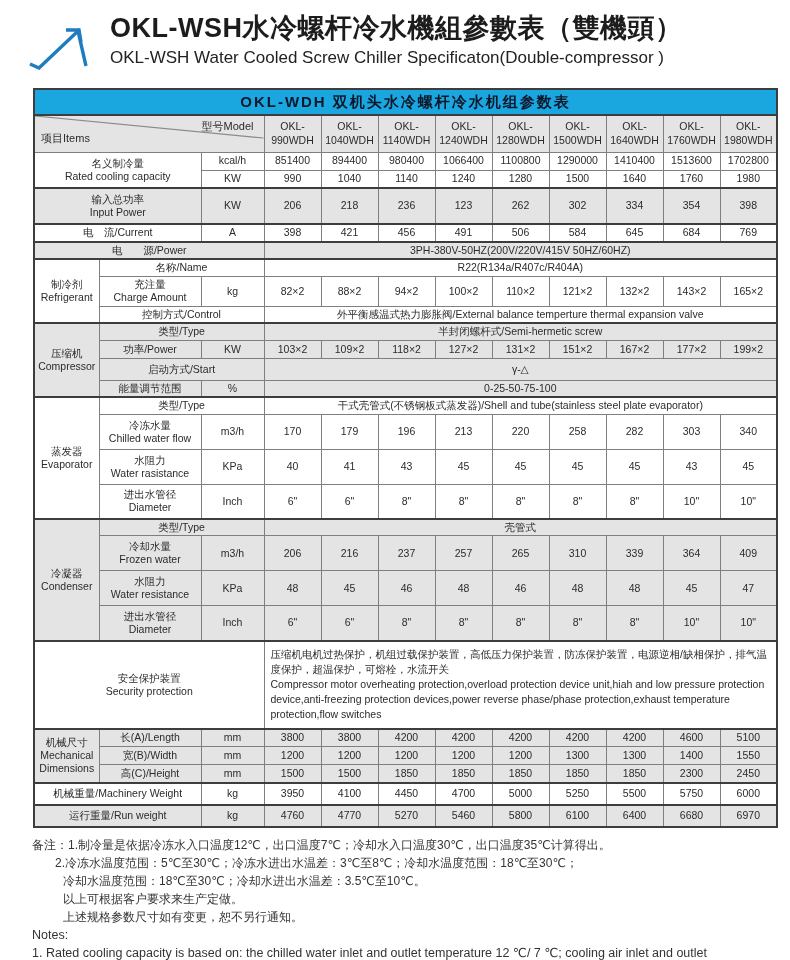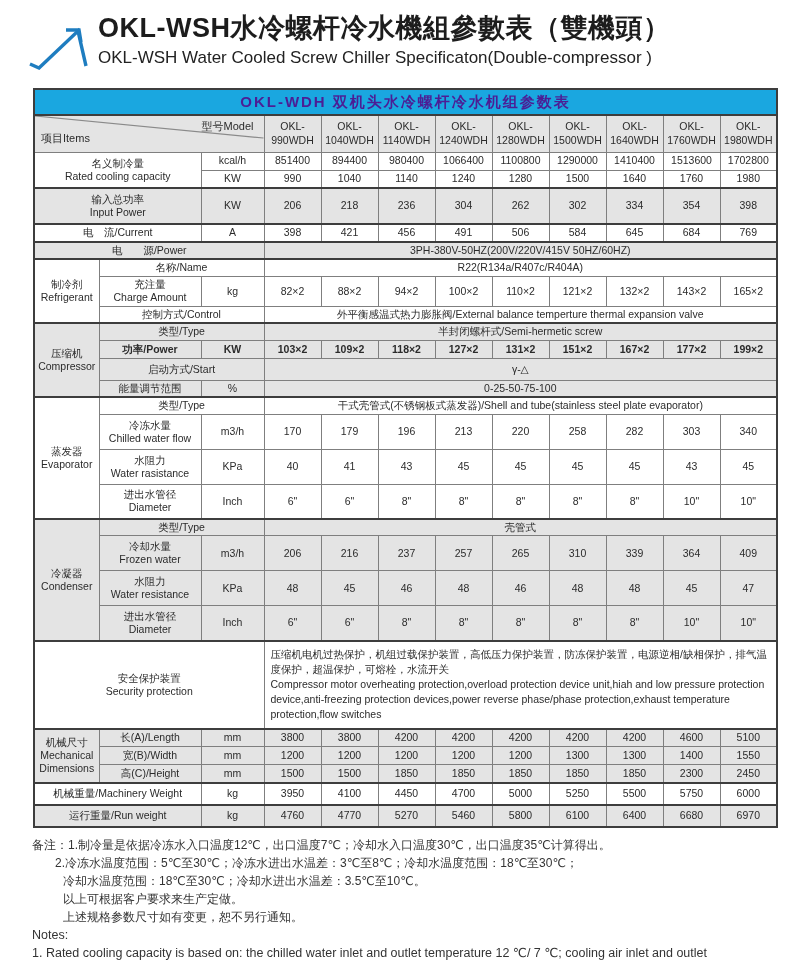--- a/index.html
+++ b/index.html
@@ -1,31 +1,31 @@
 <!DOCTYPE html>
 <html><head>
 <meta charset="utf-8">
 <style>
   html,body{margin:0;padding:0;}
   .page{position:relative;width:790px;height:960px;background:#ffffff;overflow:hidden;
         font-family:"Liberation Sans","DejaVu Sans",sans-serif;color:#2b2b2b;}
   
   .hdr{position:absolute;left:26px;top:12px;display:flex;align-items:flex-start;}
   .logo{width:72px;height:52px;margin-top:6px;flex:0 0 auto;}
-  .titles{}
+  .titles{margin-left:12px;}
   .t-zh{font-size:27px;font-weight:bold;color:#1c1c1c;letter-spacing:0.5px;line-height:32px;}
   .t-en{font-size:17px;color:#222222;margin-top:3px;line-height:21px;}
   
   .tblwrap{position:absolute;left:33px;top:88px;width:743px;}
   table{border-collapse:collapse;table-layout:fixed;width:743px;border:2px solid #3d3d3d;}
   td{border:1px solid #7f7f7f;background:#ffffff;text-align:center;vertical-align:middle;
      font-size:10.5px;line-height:1.25;padding:1px 2px;white-space:pre-line;overflow:hidden;color:#2b2b2b;}
   tr.g td{background:#e4e4e4;}
   tr.sec td{border-top:2px solid #3d3d3d;}
-  td.ttl{background:#1aa7e0 !important;color:#4c1d95;font-size:15px;font-weight:bold;
+  td.ttl{background:#1aa7e0 !important;color:#0f172a;font-size:15px;font-weight:bold;
          letter-spacing:2px;border:2px solid #3d3d3d;}
   td.model{font-size:10.5px;line-height:1.3;}
   td.lbl{font-size:10.5px;}
   td.grp{font-size:10.5px;}
   td.unit{font-size:10.5px;}
   td.lt{text-align:left;padding:3px 6px 3px 6px;line-height:1.42;font-size:10.5px;}
   td.diagcell{position:relative;padding:0;}
   .diagline{position:absolute;left:0;top:0;width:100%;height:100%;}
   .di{position:absolute;left:6px;bottom:6px;font-size:11px;}
   .dm{position:absolute;right:10px;bottom:18px;font-size:11px;}
@@ -121,21 +121,21 @@
             <td>1760</td>
             <td>1980</td>
           </tr>
           <tr class="g sec" style="height: 36px;">
             <td colspan="2" class="lbl">输入总功率
 Input Power</td>
             <td class="unit">KW</td>
             <td>206</td>
             <td>218</td>
             <td>236</td>
-            <td>304</td>
+            <td>123</td>
             <td>262</td>
             <td>302</td>
             <td>334</td>
             <td>354</td>
             <td>398</td>
           </tr>
           <tr class="sec" style="height: 18px;">
             <td colspan="2" class="lbl">电　流/Current</td>
             <td class="unit">A</td>
             <td>398</td>
@@ -175,21 +175,21 @@
           <tr style="height: 17px;">
             <td colspan="2" class="lbl">控制方式/Control</td>
             <td colspan="9">外平衡感温式热力膨胀阀/External balance temperture thermal expansion valve</td>
           </tr>
           <tr class="g sec" style="height: 17px;">
             <td rowspan="4" class="grp">压缩机
 Compressor</td>
             <td colspan="2" class="lbl">类型/Type</td>
             <td colspan="9">半封闭螺杆式/Semi-hermetic screw</td>
           </tr>
-          <tr class="g" style="height: 18px; font-weight: bold;">
+          <tr class="g" style="height: 18px;">
             <td class="lbl">功率/Power</td>
             <td class="unit">KW</td>
             <td>103×2</td>
             <td>109×2</td>
             <td>118×2</td>
             <td>127×2</td>
             <td>131×2</td>
             <td>151×2</td>
             <td>167×2</td>
             <td>177×2</td>

